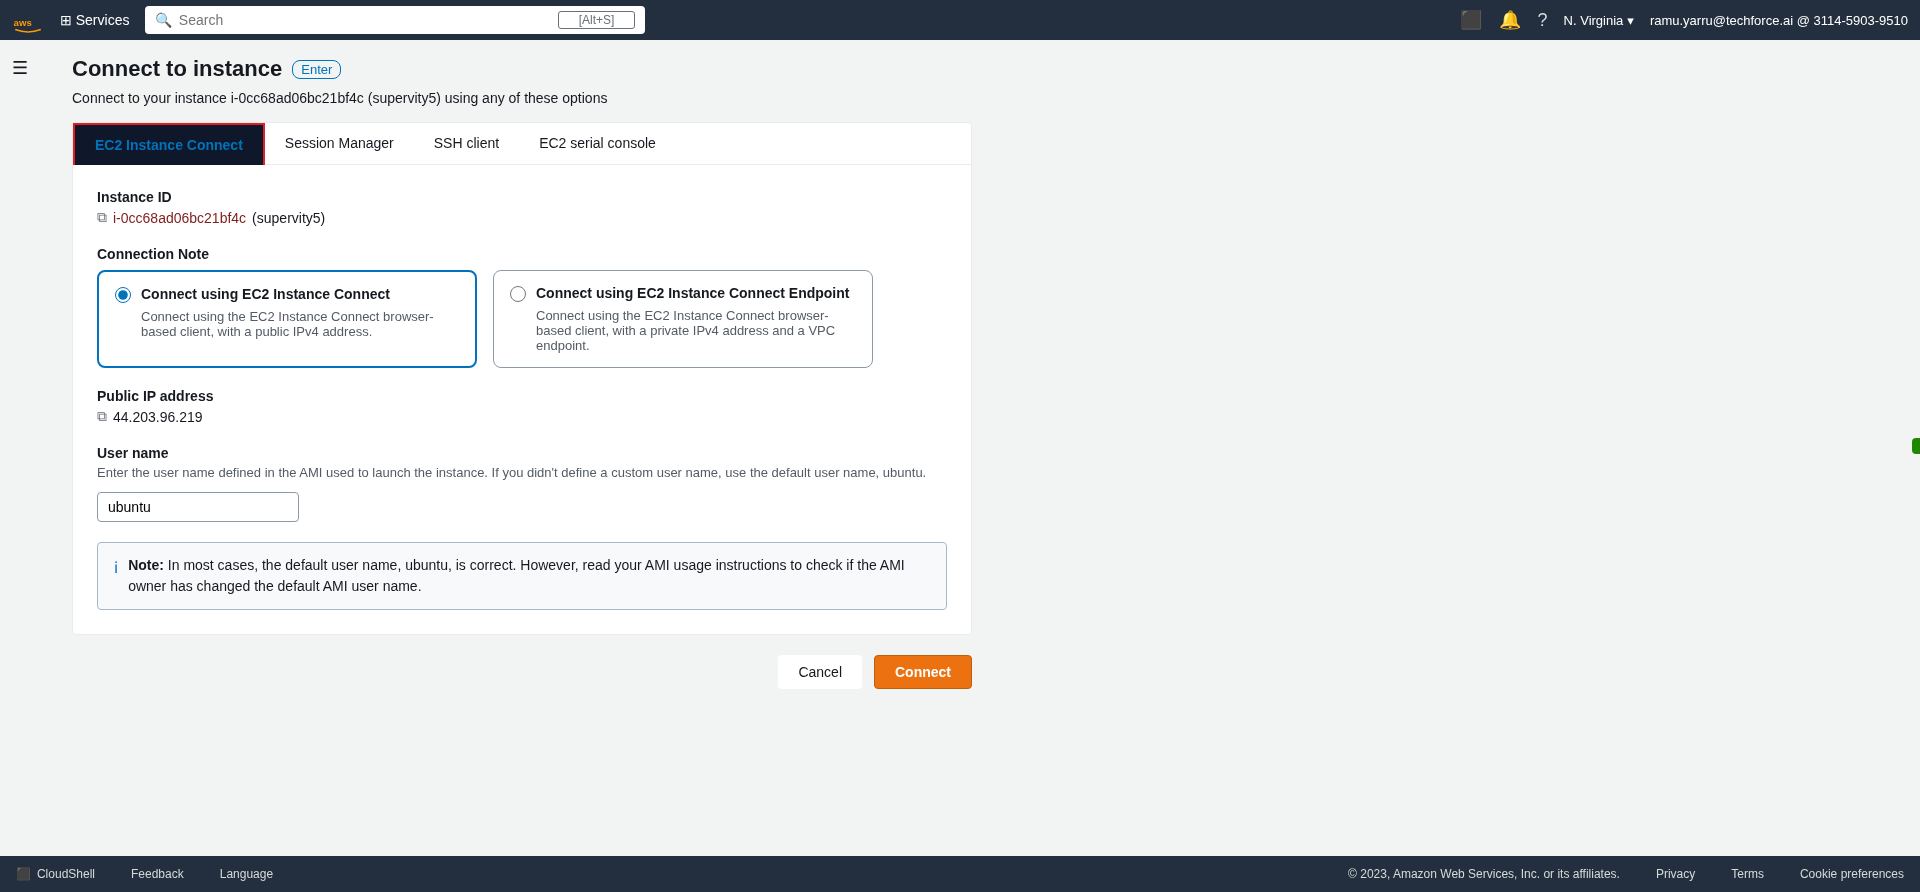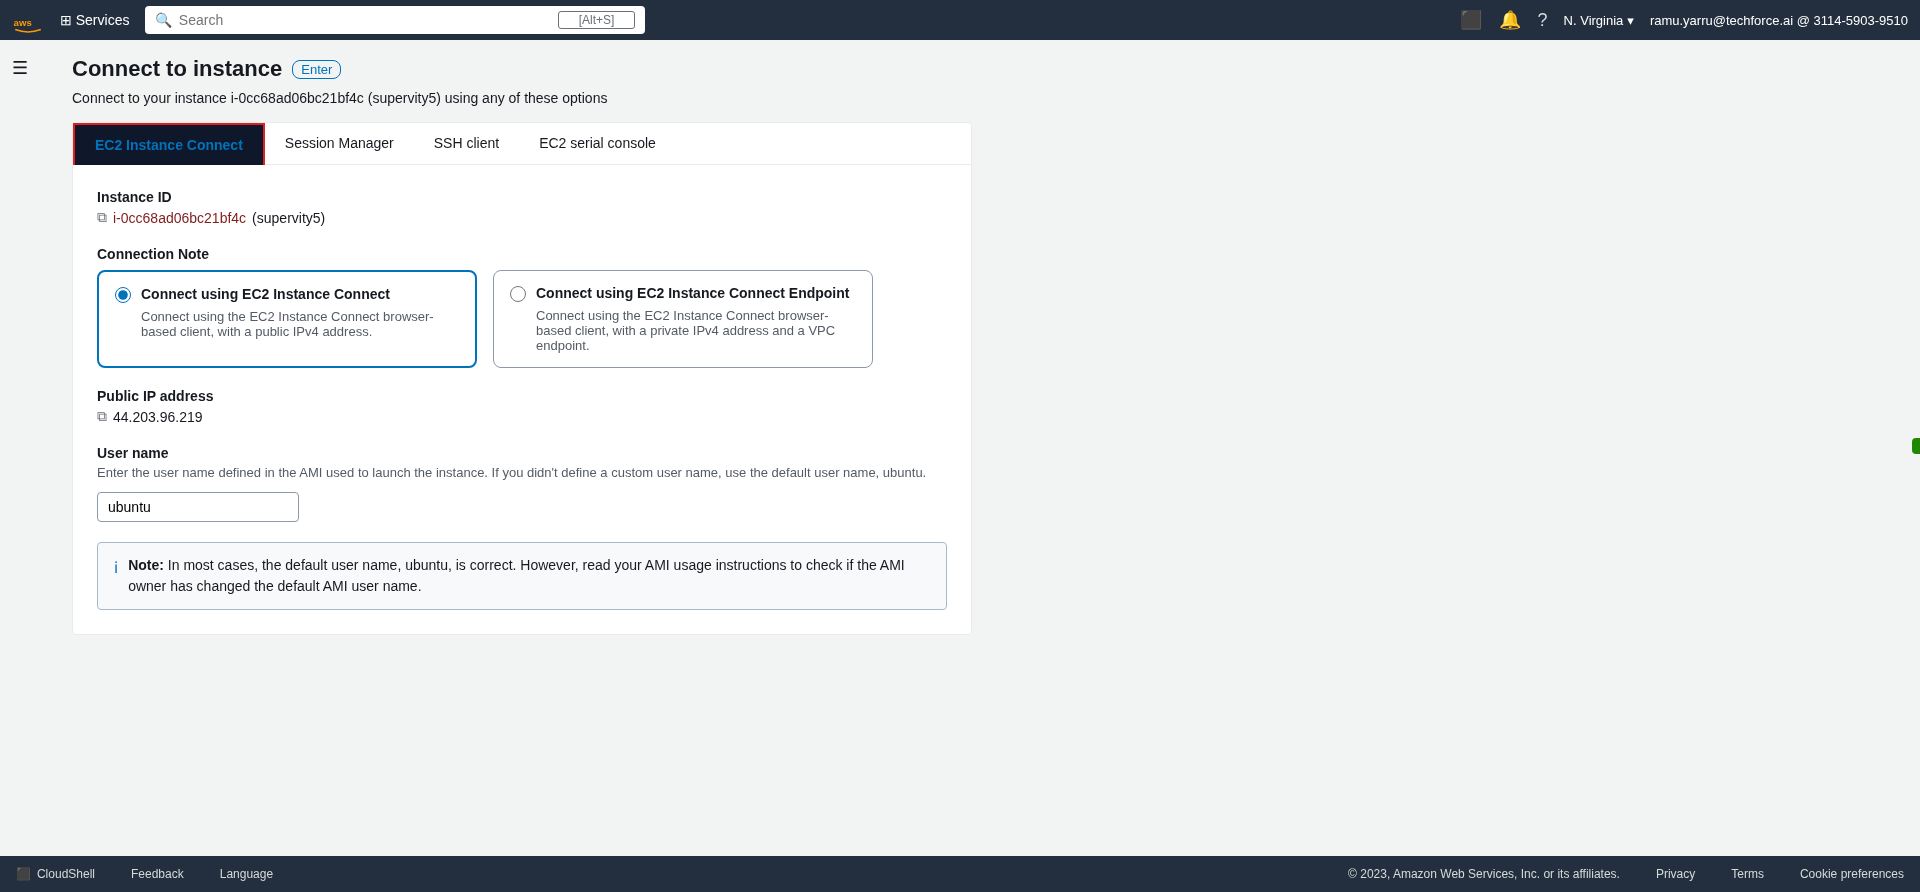--- a/index.html
+++ b/index.html
@@ -373,20 +373,24 @@
         <div class="note-box">
           <span class="note-icon">ℹ</span>
           <div class="note-text">
             <strong>Note:</strong> <span>In most cases, the default user name, ubuntu, is correct. However, read your AMI usage instructions to check if the AMI owner has changed the default AMI user name.</span>
           </div>
         </div>
 
       </div>
     </div>
 
+    <div style="display:flex; justify-content:flex-end; gap:12px; padding:20px 0; max-width:900px;">
+      <button class="btn-cancel">Cancel</button>
+      <button class="btn-connect">Connect</button>
+    </div>
 
   </div>
 
   <div class="bottom-bar">
     <div class="bottom-bar-left">
       <div class="cloudshell-btn">
         <span>⬛</span>
         <span>CloudShell</span>
       </div>
       <a class="bottom-link">Feedback</a>

